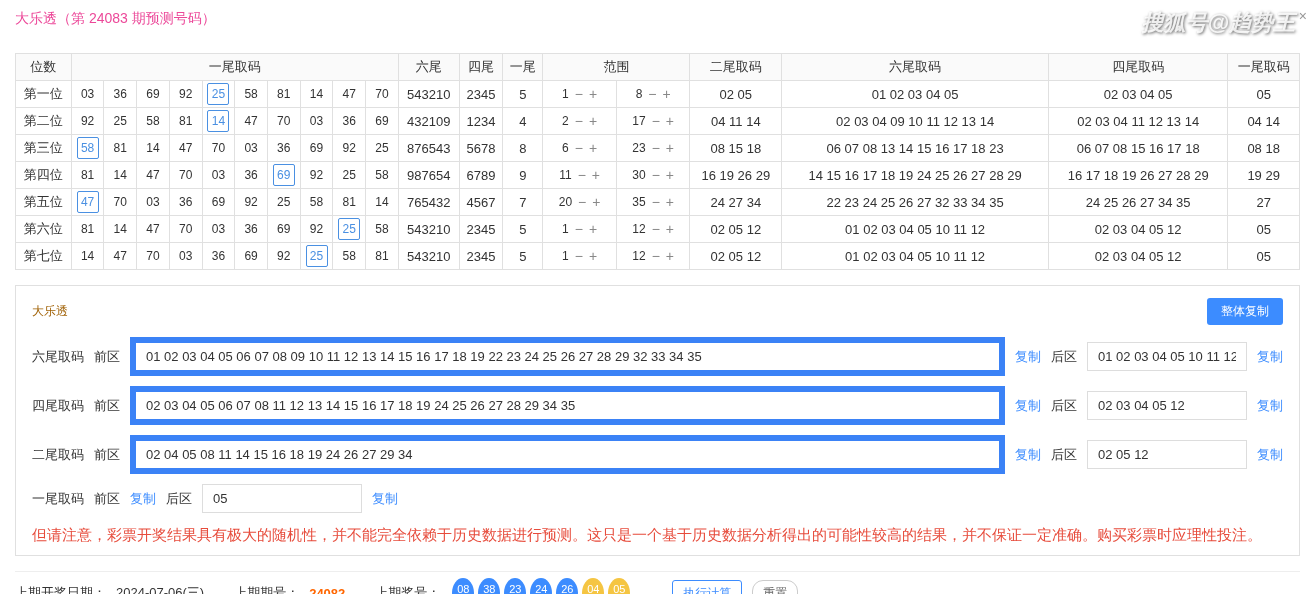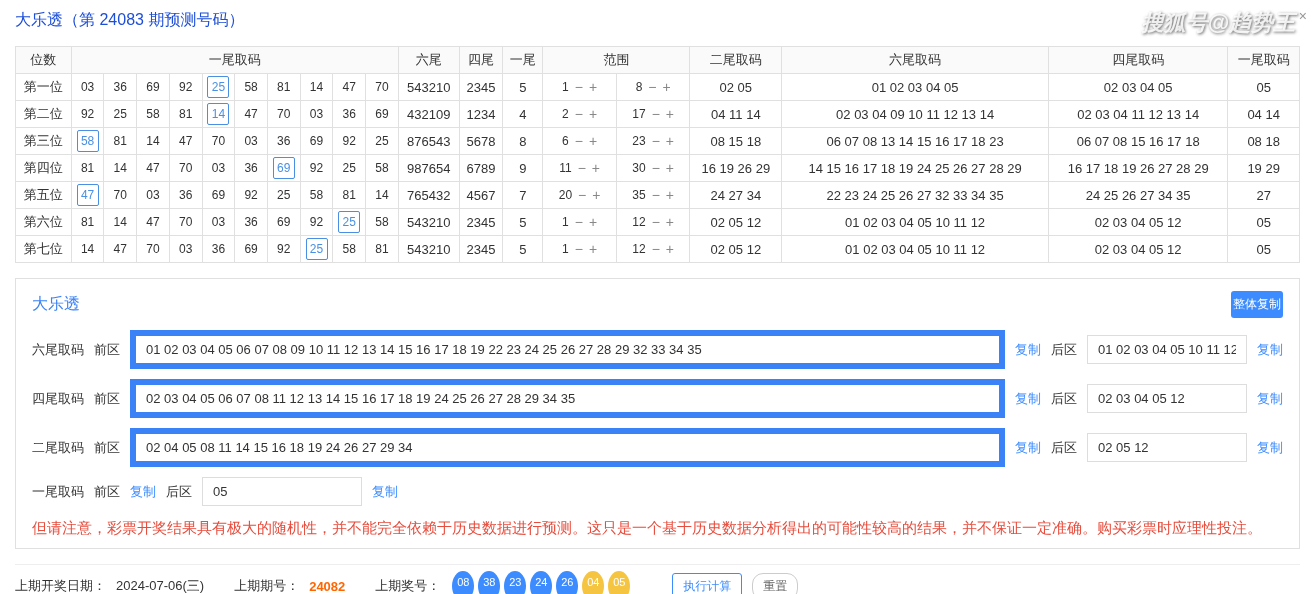--- a/index.html
+++ b/index.html
@@ -1,31 +1,31 @@
 <!DOCTYPE html>
 <html><head>
 <meta charset="utf-8">
 <style>
 * { box-sizing: border-box; margin: 0; padding: 0; }
 body { font-family: "Microsoft YaHei", Arial, sans-serif; font-size: 13px; color: #333; background: #fff; padding: 10px 15px; position: relative; }
 .watermark { position: absolute; top: 8px; right: 20px; font-size: 22px; font-weight: bold; color: rgba(255,255,255,0.85); text-shadow: 1px 1px 3px rgba(0,0,0,0.6); z-index: 100; font-style: italic; pointer-events: none; }
-.header { font-size: 16px; color: #1d4ed8; margin-bottom: 15px; }
+.header { font-size: 14px; color: #ec4899; margin-bottom: 25px; }
 .close-x { position: absolute; top: 8px; right: 8px; font-size: 14px; color: #999; cursor: pointer; }
 .main-table { width: 100%; border-collapse: collapse; border: 1px solid #e0e0e0; margin-bottom: 15px; }
 .main-table th, .main-table td { border: 1px solid #e0e0e0; padding: 4px 3px; text-align: center; font-weight: normal; white-space: nowrap; }
 .main-table th { background: #fafafa; font-size: 13px; }
 .num-cell { display: inline-block; width: 22px; height: 22px; line-height: 22px; text-align: center; font-size: 12px; margin: 0; }
 .num-cell.hl { border: 1px solid #4a90e2; color: #4a90e2; border-radius: 2px; line-height: 20px; }
 .range-group { display: inline-flex; align-items: center; gap: 6px; padding: 0 6px; }
 .range-num { font-size: 12px; color: #333; }
 .sign { font-size: 14px; color: #888; cursor: pointer; }
 .panel { border: 1px solid #e0e0e0; padding: 12px 16px 8px; margin-bottom: 15px; }
 .panel-head { display: flex; justify-content: space-between; align-items: center; margin-bottom: 12px; }
-.panel-title { font-size: 16px; color: #3b82f6; }
-.btn-blue { background: #3c8cff; color: #fff; border: none; padding: 5px 2px; font-size: 12px; border-radius: 3px; cursor: pointer; }
+.panel-title { font-size: 12px; color: #a16207; }
+.btn-blue { background: #3c8cff; color: #fff; border: none; padding: 5px 14px; font-size: 12px; border-radius: 3px; cursor: pointer; }
 .row-line { display: flex; align-items: center; gap: 10px; margin-bottom: 10px; font-size: 13px; }
 .row-label { white-space: nowrap; color: #333; }
 .row-zone { white-space: nowrap; color: #333; }
 .row-input { flex: 1; border: 6px solid #3b82f6; padding: 6px 10px; font-size: 13px; color: #333; background: #fff; min-width: 0; }
 .copy-link { color: #3c8cff; font-size: 13px; cursor: pointer; white-space: nowrap; }
 .back-input { width: 160px; border: 1px solid #ddd; padding: 6px 10px; font-size: 13px; color: #333; background: #fff; }
 .disclaimer { color: #e74c3c; font-size: 15px; margin-top: 8px; line-height: 1.6; }
 .footer { display: flex; align-items: center; gap: 10px; padding-top: 6px; border-top: 1px solid #eee; font-size: 13px; color: #333; flex-wrap: wrap; }
 .footer .period-num { color: #ff6600; font-weight: bold; }
 .ball { display: inline-block; width: 22px; height: 30px; line-height: 22px; border-radius: 50%; color: #fff; text-align: center; font-size: 11px; margin: 0 2px; }

